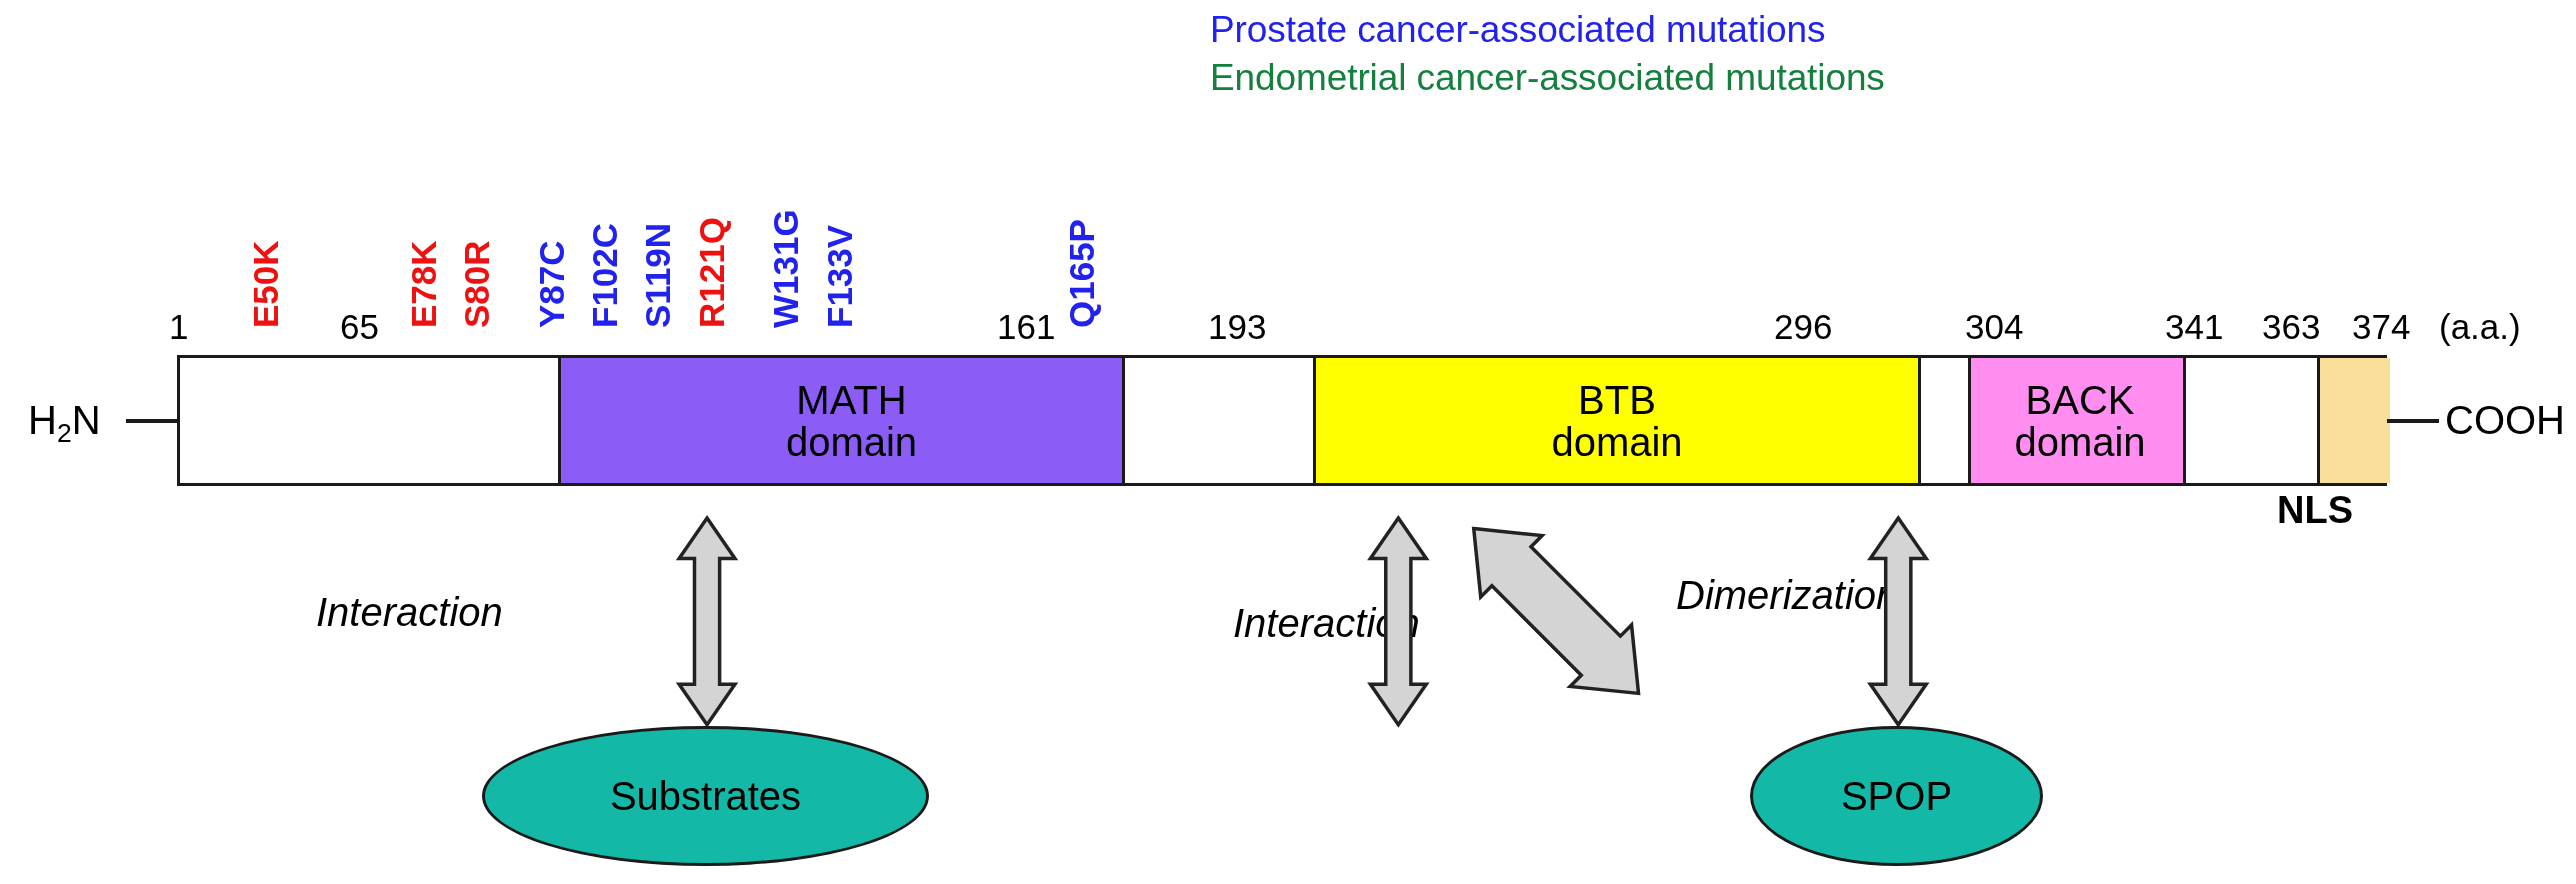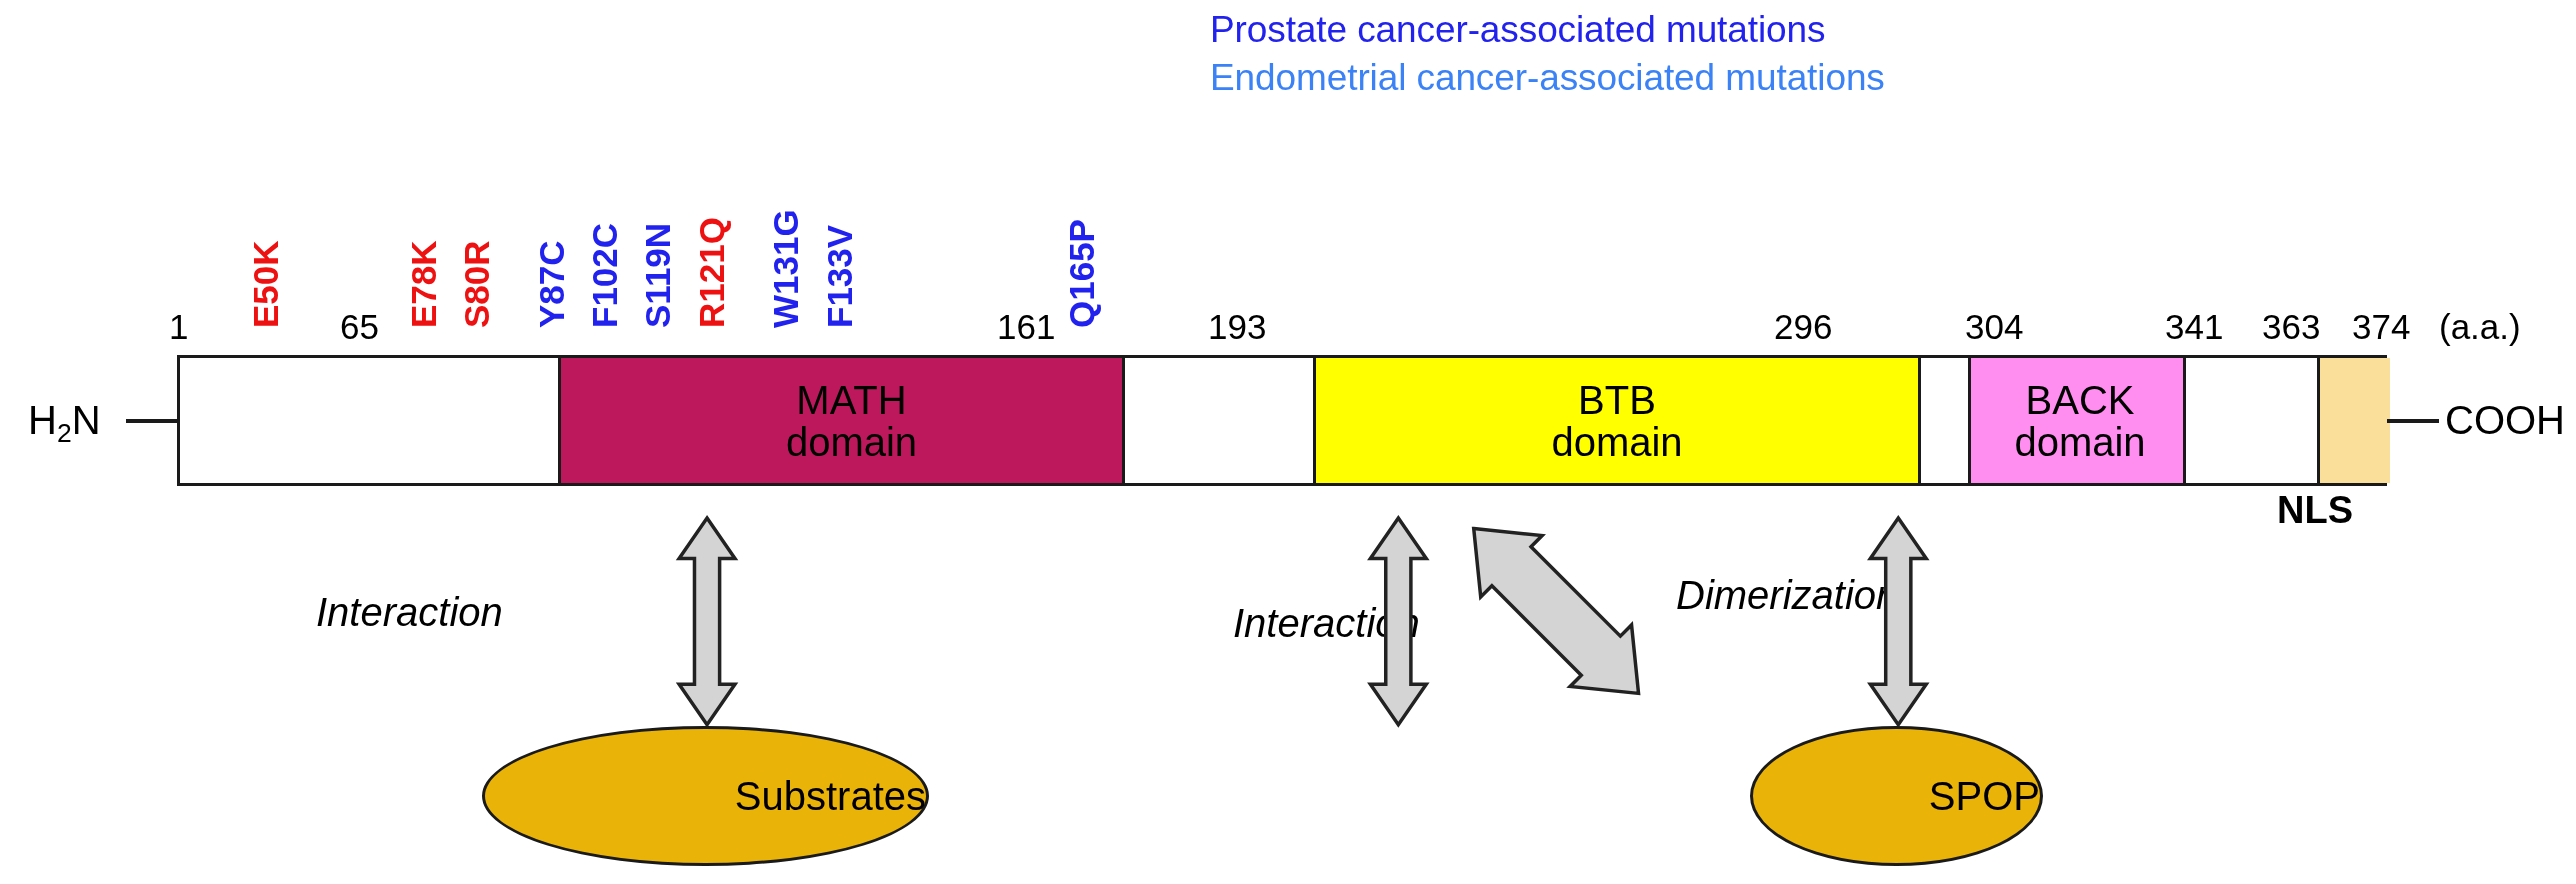--- a/index.html
+++ b/index.html
@@ -26,21 +26,21 @@
     top: 5.6px;
     line-height: 1.30;
     white-space: nowrap;
   }
   .legend-line {
     font-size: 37px;
     font-weight: 400;
     letter-spacing: -0.1px;
   }
   .legend-prostate { color: #2222ee; }
-  .legend-endometrial { color: #3b82f6; }
+  .legend-endometrial { color: #15803d; }
 
   
   .mutation {
     position: absolute;
     bottom: 0;
     transform-origin: left bottom;
     transform: rotate(-90deg);
     font-size: 35px;
     font-weight: bold;
     white-space: nowrap;
@@ -93,21 +93,21 @@
     flex-direction: column;
     align-items: center;
     justify-content: center;
     line-height: 1.05;
   }
   .domain-name, .domain-sub {
     font-size: 40px;
     color: #000000;
     white-space: nowrap;
   }
-  .d-math { background: #be185d; padding-left: 20px; }
+  .d-math { background: #8b5cf6; padding-left: 20px; }
   .d-btb  { background: #ffff00; }
   .d-back { background: #ff8ef0; padding-left: 6px; }
   .d-nls  { background: #fadf9a; }
 
   
   .terminus {
     position: absolute;
     font-size: 40px;
     white-space: nowrap;
     color: #000000;
@@ -140,24 +140,24 @@
     color: #000000;
     white-space: nowrap;
   }
 
   
   .partner {
     position: absolute;
     box-sizing: border-box;
     border: 3.5px solid #1a1a1a;
     border-radius: 50%;
-    background: #eab308;
+    background: #14b8a6;
     display: flex;
     align-items: center;
-    justify-content: flex-end;
+    justify-content: center;
   }
   .partner-label {
     font-size: 40px;
     color: #000000;
     white-space: nowrap;
   }
 
   
   #arrows {
     position: absolute;

